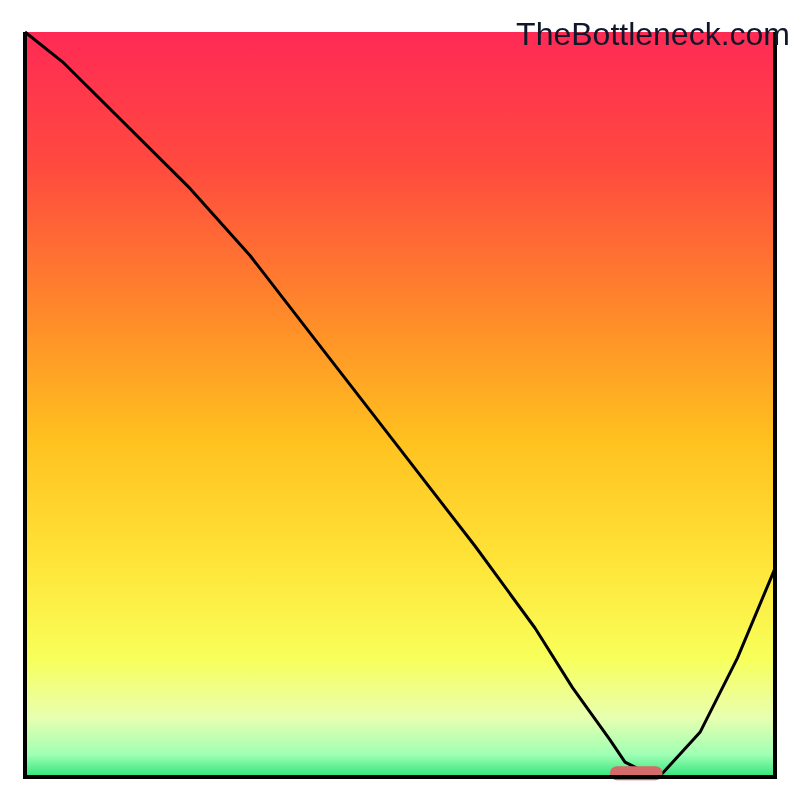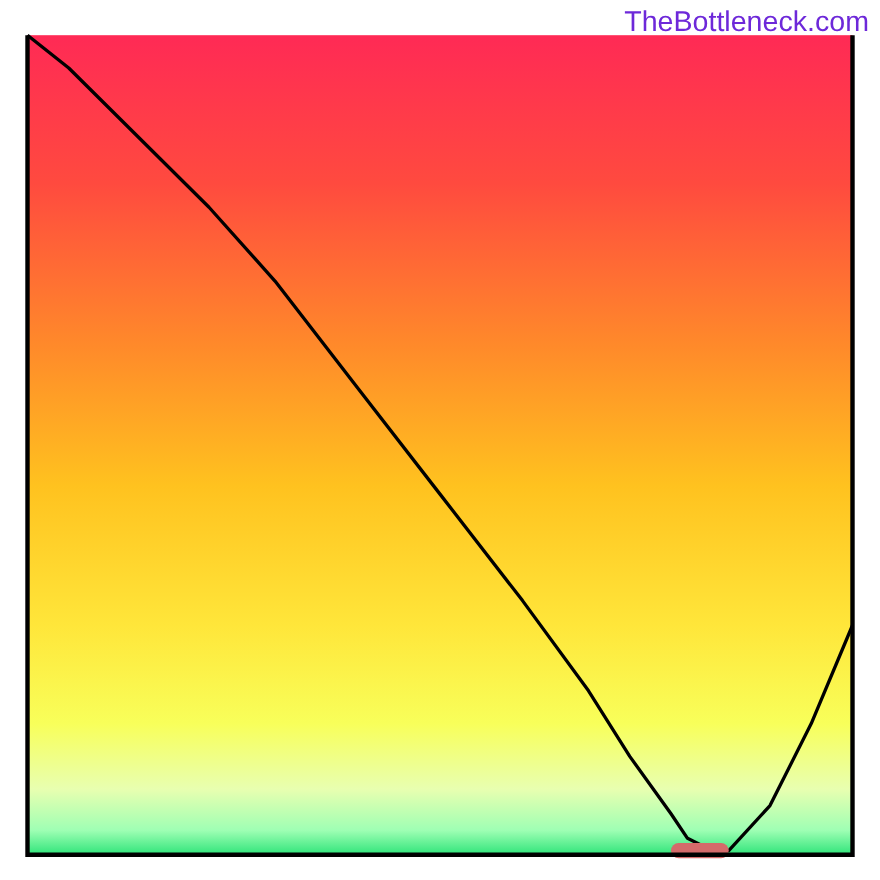--- a/index.html
+++ b/index.html
@@ -1,17 +1,17 @@
 <!DOCTYPE html>
 <html><head>
 <meta charset="utf-8">
 <style>
   html,body{margin:0;padding:0;width:800px;height:800px;background:#fff;font-family:Arial,Helvetica,sans-serif}
   .wrap{position:relative;width:800px;height:800px}
-  .attrib{position:absolute;top:4px;right:10px;font-size:26px;color:#6d28d9;font-weight:400}
+  .attrib{position:absolute;top:16px;right:10px;font-size:32px;color:#0f172a;font-weight:400}
   svg{display:block}
 </style>
 </head>
 <body>
 <div class="wrap">
   <div class="attrib">TheBottleneck.com</div>
   <svg id="chart" width="800" height="800">
       <defs>
         <linearGradient id="bg-grad" x1="0" y1="0" x2="0" y2="1">
           <stop offset="0%" stop-color="#ff2a55"></stop>

